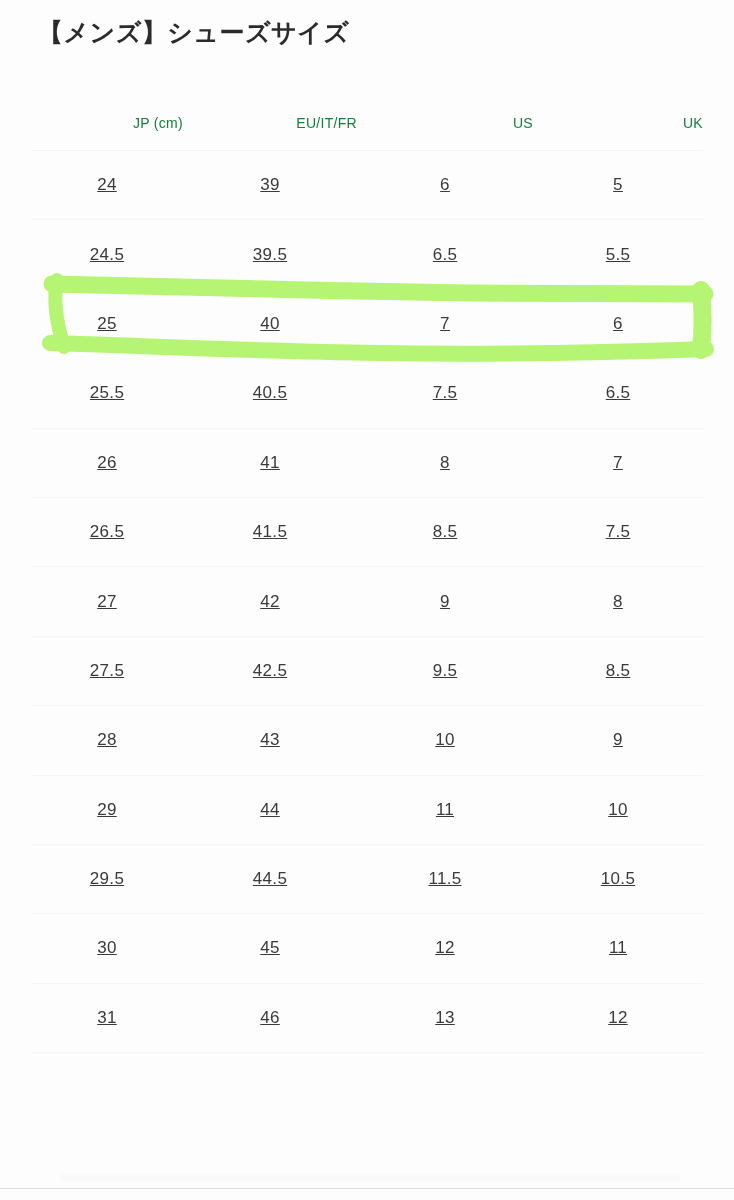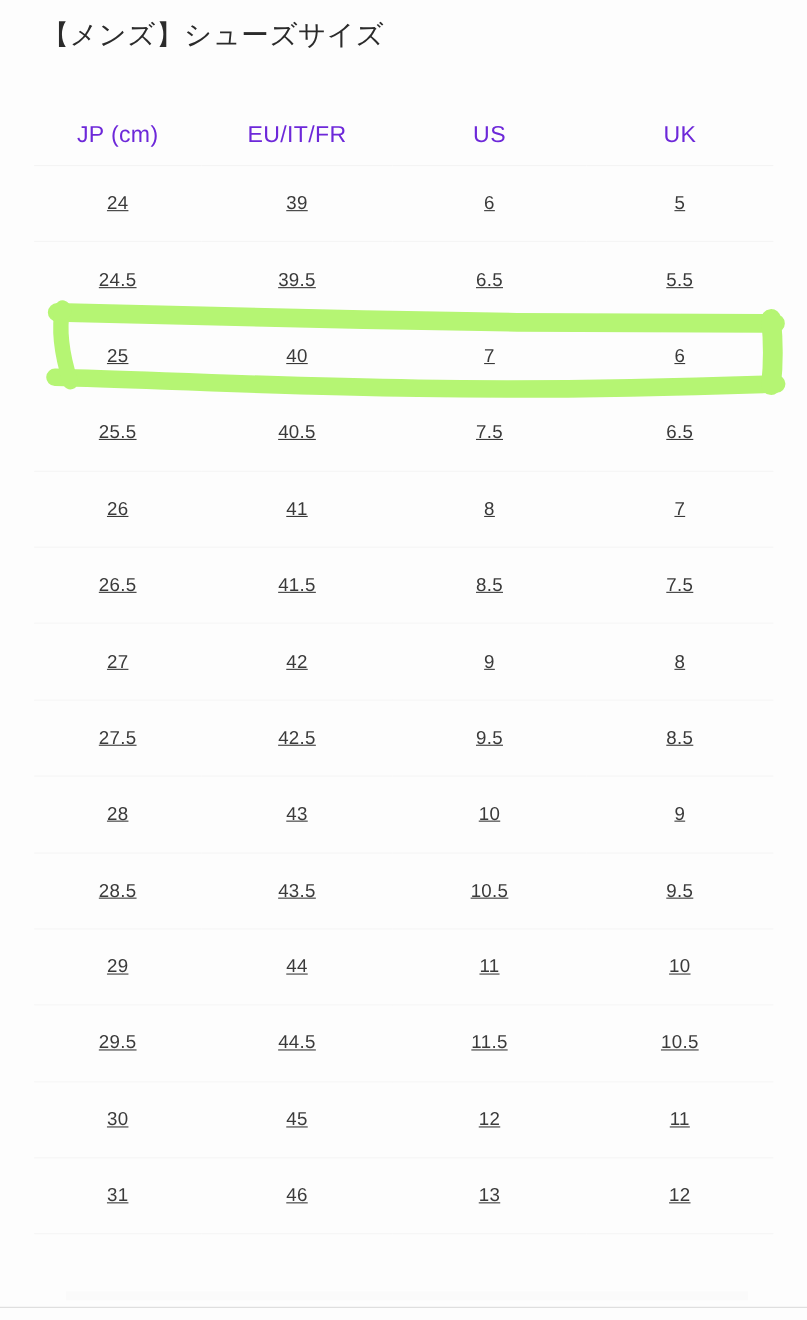--- a/index.html
+++ b/index.html
@@ -17,21 +17,21 @@
     position: relative;
     -webkit-font-smoothing: antialiased;
   }
 
   
   #page-title {
     position: absolute;
     left: 38px;
     top: 14px;
     font-size: 25px;
-    font-weight: normal;
+    font-weight: bold;
     letter-spacing: 0.5px;
     color: #2b2b2b;
     white-space: nowrap;
     line-height: 36px;
   }
 
   
   #size-table {
     position: absolute;
     left: 31px;
@@ -40,24 +40,24 @@
     border-collapse: collapse;
     table-layout: fixed;
   }
   #size-table col.c-jp { width: 152px; }
   #size-table col.c-eu { width: 174px; }
   #size-table col.c-us { width: 176px; }
   #size-table col.c-uk { width: 170px; }
 
   #size-table th {
     height: 54px;
-    font-size: 21px;
+    font-size: 14px;
     font-weight: normal;
-    color: #6d28d9;
-    text-align: center;
+    color: #15803d;
+    text-align: right;
     vertical-align: middle;
     letter-spacing: 0.3px;
     border-bottom: 1px solid #f4f4f4;
     padding: 0;
   }
   #size-table td {
     height: 68.4px;
     font-size: 17px;
     font-weight: normal;
     color: #3a3a3a;
@@ -168,26 +168,20 @@
         <td>9.5</td>
         <td>8.5</td>
       </tr>
       <tr>
         <td>28</td>
         <td>43</td>
         <td>10</td>
         <td>9</td>
       </tr>
       <tr>
-        <td>28.5</td>
-        <td>43.5</td>
-        <td>10.5</td>
-        <td>9.5</td>
-      </tr>
-      <tr>
         <td>29</td>
         <td>44</td>
         <td>11</td>
         <td>10</td>
       </tr>
       <tr>
         <td>29.5</td>
         <td>44.5</td>
         <td>11.5</td>
         <td>10.5</td>

